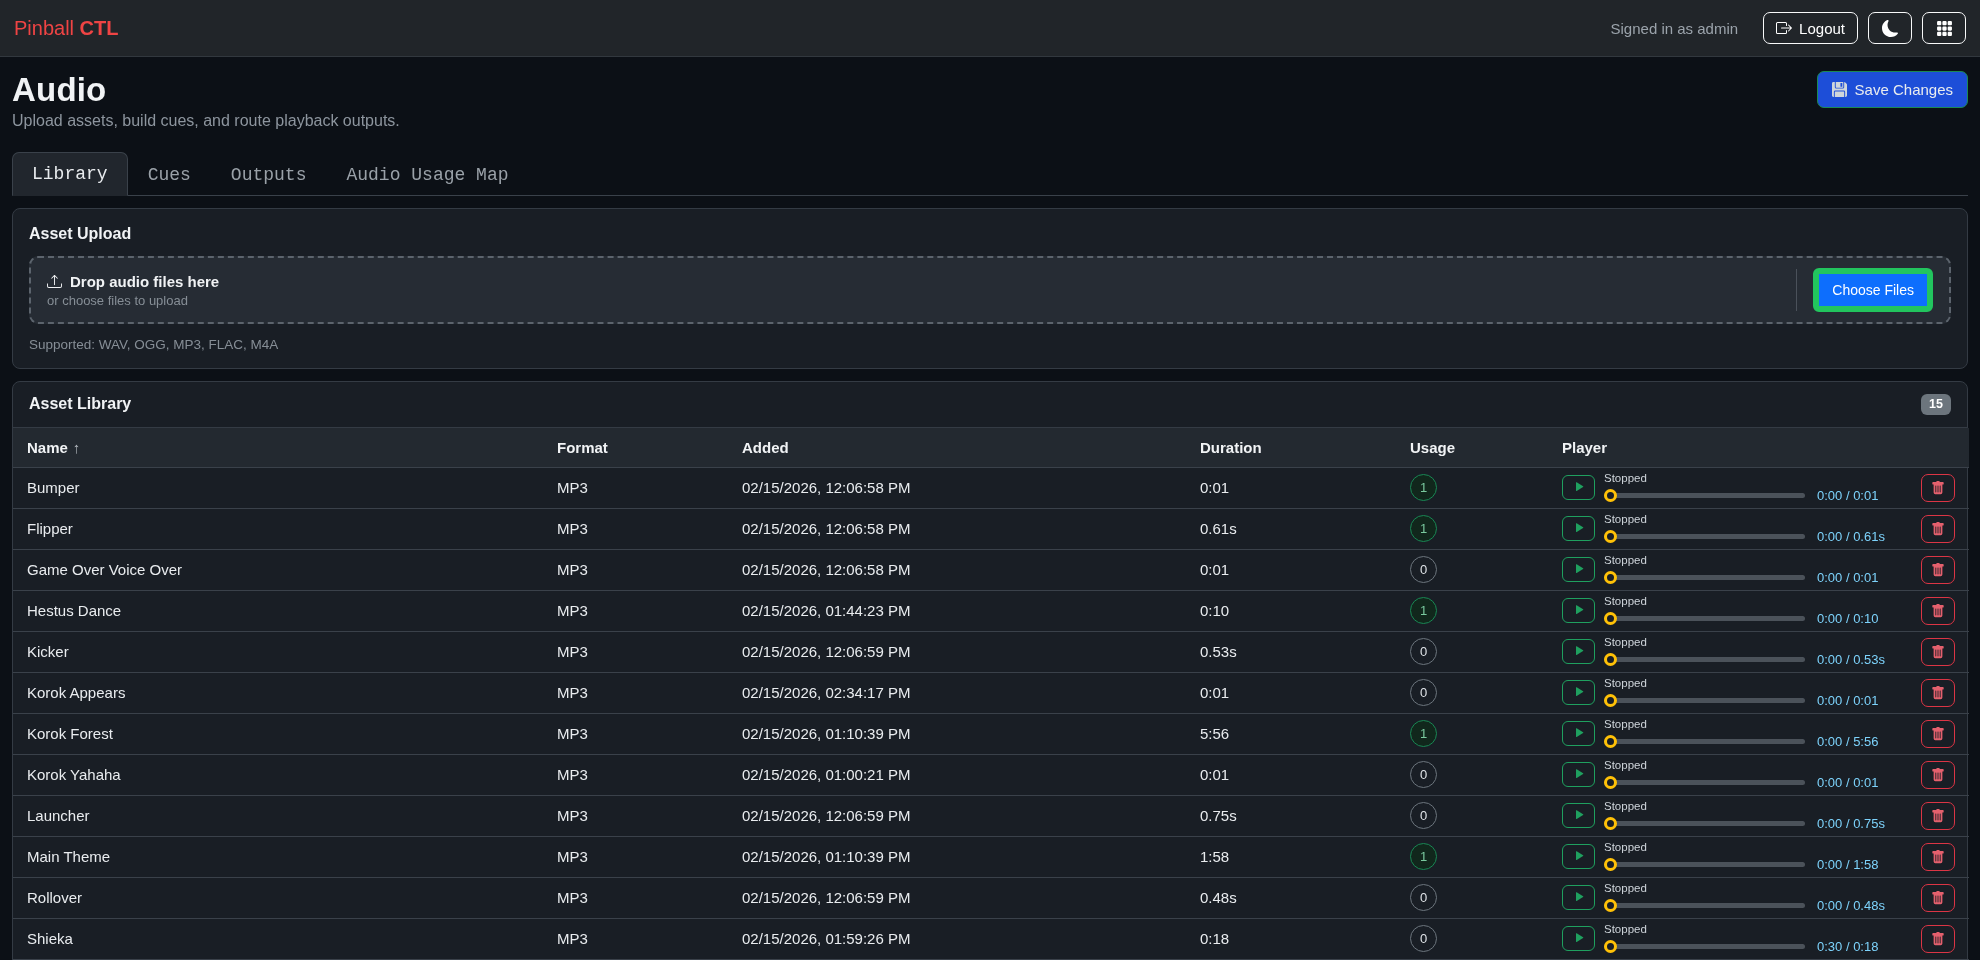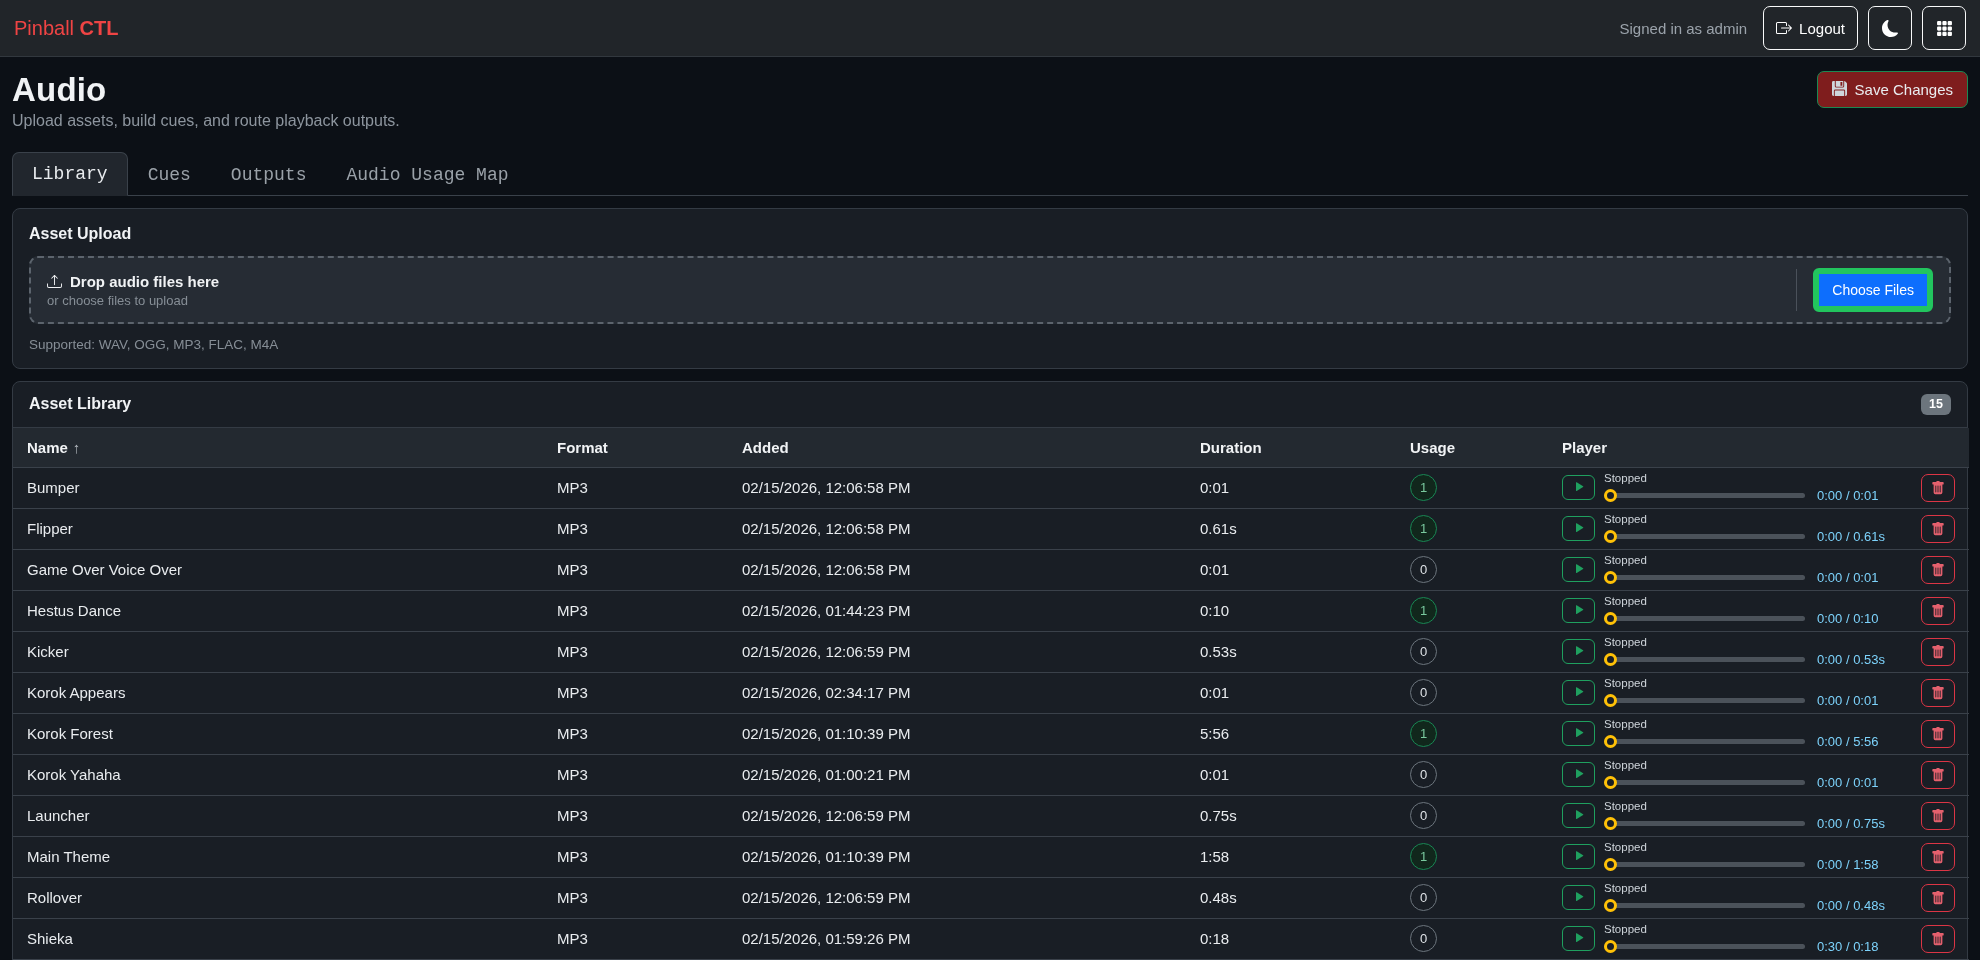--- a/index.html
+++ b/index.html
@@ -9,38 +9,38 @@
     background:#0c1016; color:#e9ecef;
   }
   
   .navbar {
     height:57px; background:#212529; border-bottom:1px solid #32383e;
     display:flex; align-items:center; justify-content:space-between; padding:0 14px;
   }
   .brand { font-size:20px; color:#ef4444; }
   .brand b { font-weight:700; }
   .nav-right { display:flex; align-items:center; gap:10px; }
-  .signed-in { color:#9ba3ab; font-size:15px; margin-right:6px; }
+  .signed-in { color:#9ba3ab; font-size:15px; margin-right:15px; }
   .nav-btn {
     background:transparent; border:1px solid #f8f9fa; border-radius:7px;
-    color:#fff; font-size:15px; height:44px; padding:0 12px;
+    color:#fff; font-size:15px; height:32px; padding:0 12px;
     display:inline-flex; align-items:center; gap:7px; cursor:pointer;
     font-family:inherit;
   }
   .nav-btn.icon-only { width:44px; justify-content:center; padding:0; }
   .nav-btn svg { flex:0 0 auto; }
   
   .page { padding:14px 12px 0 12px; }
   .page-head { display:flex; justify-content:space-between; align-items:flex-start; }
   .page-title { font-size:33px; font-weight:600; color:#f1f3f5; letter-spacing:.2px; }
   .page-sub { font-size:16px; color:#8d959e; margin-top:3px; }
   .btn-save {
-    background:#7f1d1d; border:1px solid #1c8953; color:#e9ecef;
+    background:#1d4ed8; border:1px solid #1c8953; color:#e9ecef;
     font-size:15px; border-radius:7px; padding:9px 14px; cursor:pointer;
-    display:inline-flex; gap:8px; font-family:inherit;margin-left:35px;
+    display:inline-flex; align-items:center; gap:8px; font-family:inherit;margin-left:35px;
   }
   
   .tabs { display:flex; margin-top:22px; border-bottom:1px solid #3a414a; }
   .tab {
     font-size:18px; color:#9aa1a8; padding:11px 19px; cursor:pointer;
     border:1px solid transparent; border-bottom:none;
     border-radius:7px 7px 0 0; margin-bottom:-1px; background:transparent;
     font-family:Liberation Mono, monospace;
     text-align:center;
   }

